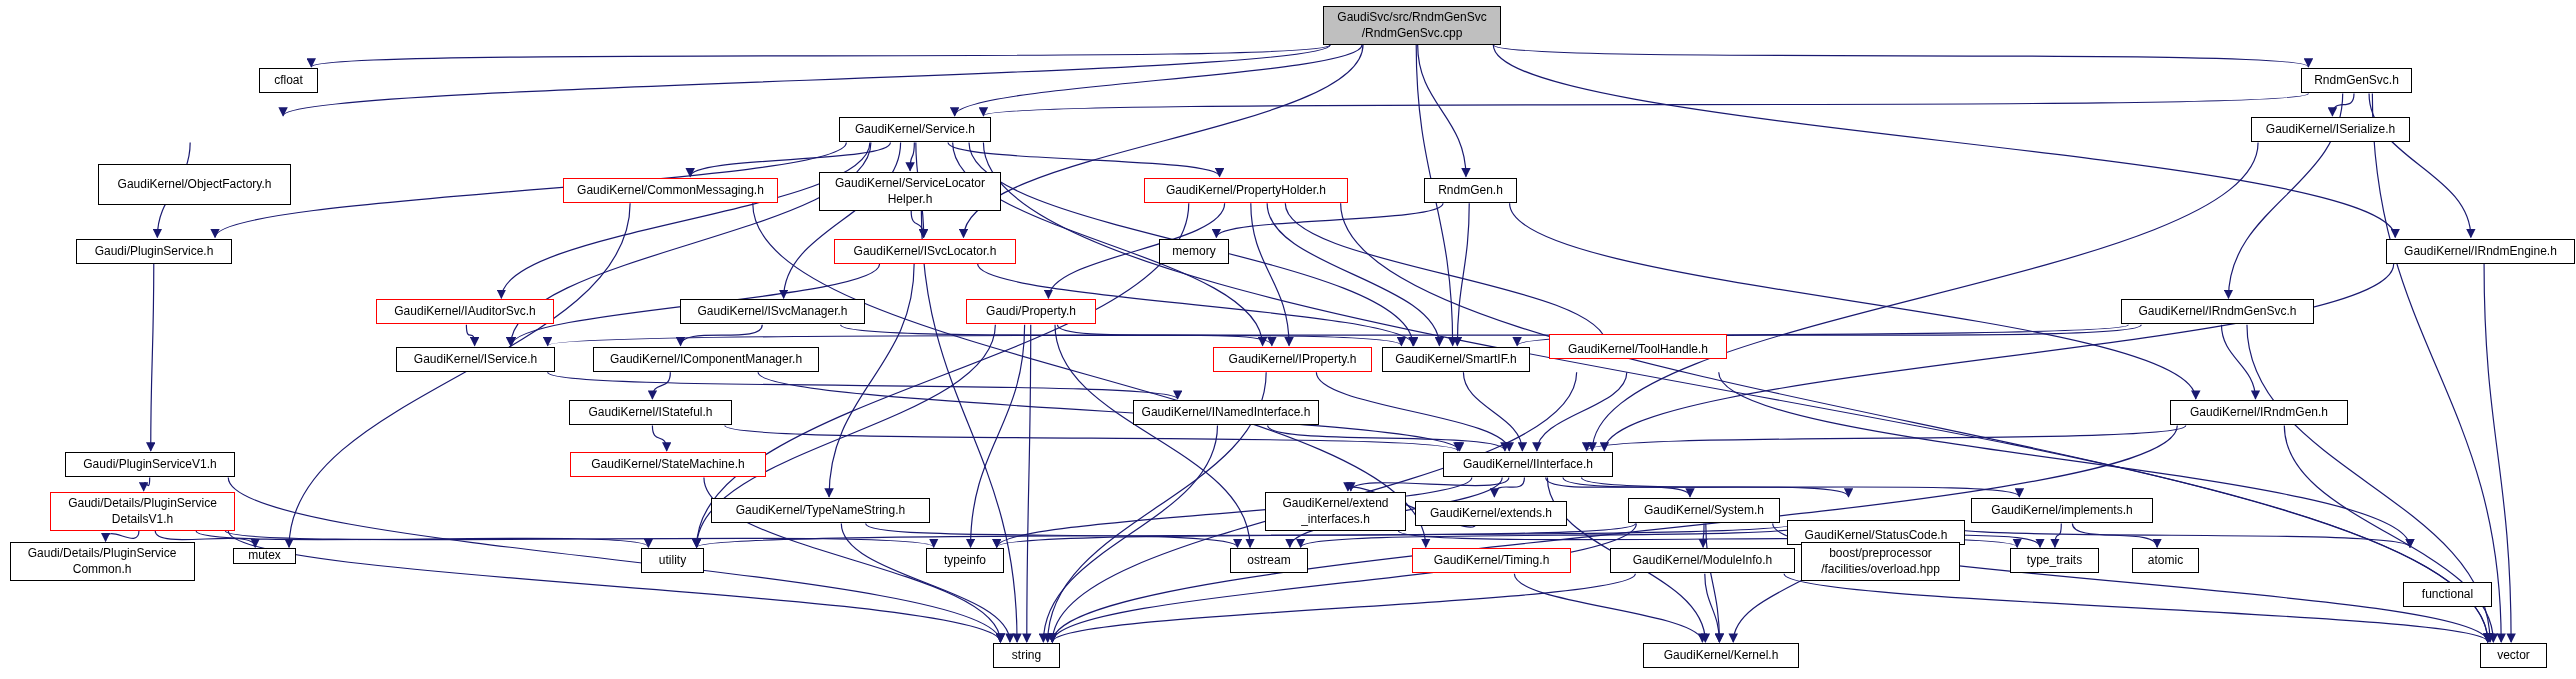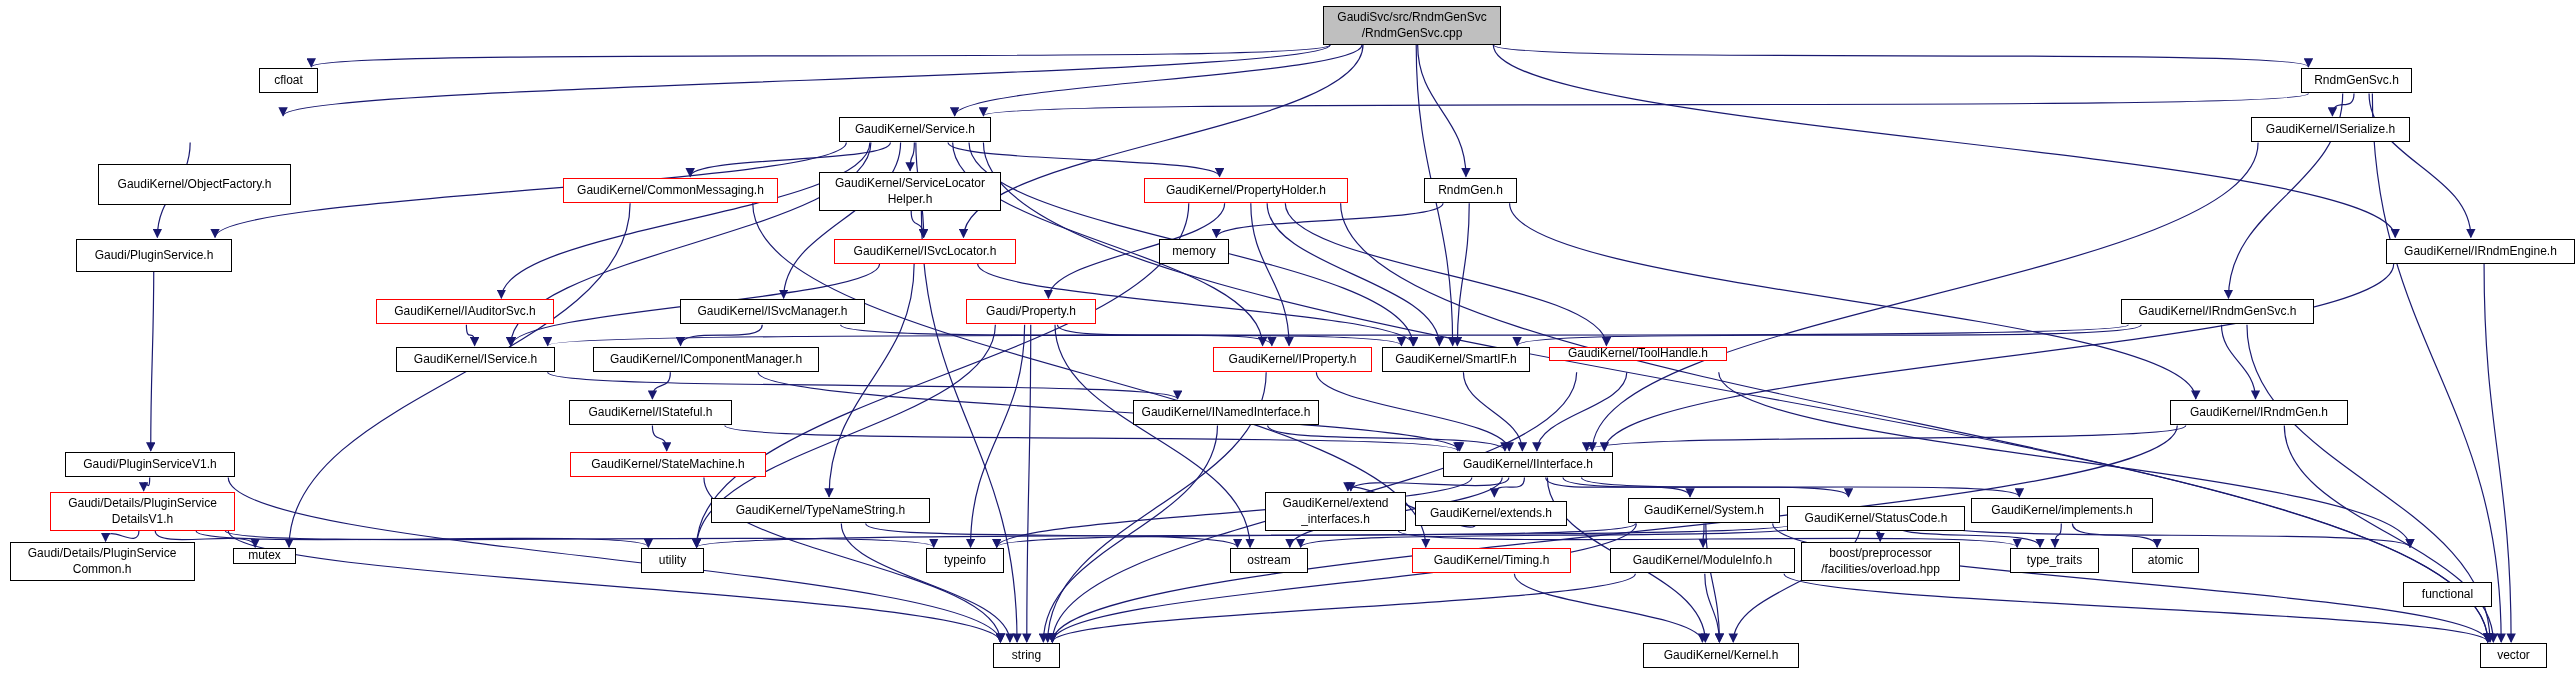--- a/index.html
+++ b/index.html
@@ -195,21 +195,21 @@
       <div class="node clickable" style="left: 819px; top: 172px; width: 182px; height: 39px;">
         <span>GaudiKernel/ServiceLocator</span>
         <span>Helper.h</span>
       </div>
       <div class="node red clickable" style="left: 1144px; top: 178px; width: 204px; height: 25px;">
         <span>GaudiKernel/PropertyHolder.h</span>
       </div>
       <div class="node clickable" style="left: 1424px; top: 178px; width: 93px; height: 25px;">
         <span>RndmGen.h</span>
       </div>
-      <div class="node clickable" style="left: 76px; top: 239px; width: 156px; height: 33px;">
+      <div class="node clickable" style="left: 76px; top: 239px; width: 156px; height: 25px;">
         <span>Gaudi/PluginService.h</span>
       </div>
       <div class="node red clickable" style="left: 834px; top: 239px; width: 182px; height: 25px;">
         <span>GaudiKernel/ISvcLocator.h</span>
       </div>
       <div class="node" style="left: 1159px; top: 239px; width: 70px; height: 25px;">
         <span>memory</span>
       </div>
       <div class="node clickable" style="left: 2386px; top: 239px; width: 189px; height: 25px;">
         <span>GaudiKernel/IRndmEngine.h</span>
@@ -231,21 +231,21 @@
       </div>
       <div class="node clickable" style="left: 560px; top: 347px; width: 226px; height: 25px; margin-left: 33px;">
         <span>GaudiKernel/IComponentManager.h</span>
       </div>
       <div class="node red clickable" style="left: 1213px; top: 347px; width: 159px; height: 25px;">
         <span>GaudiKernel/IProperty.h</span>
       </div>
       <div class="node clickable" style="left: 1382px; top: 347px; width: 148px; height: 25px;">
         <span>GaudiKernel/SmartIF.h</span>
       </div>
-      <div class="node red clickable" style="left: 1549px; top: 347px; width: 178px; height: 14px;">
+      <div class="node red clickable" style="left: 1549px; top: 334px; width: 178px; height: 25px; justify-content: flex-end;">
         <span>GaudiKernel/ToolHandle.h</span>
       </div>
       <div class="node clickable" style="left: 569px; top: 400px; width: 163px; height: 25px;">
         <span>GaudiKernel/IStateful.h</span>
       </div>
       <div class="node clickable" style="left: 1133px; top: 400px; width: 186px; height: 25px;">
         <span>GaudiKernel/INamedInterface.h</span>
       </div>
       <div class="node clickable" style="left: 2170px; top: 400px; width: 178px; height: 25px;">
         <span>GaudiKernel/IRndmGen.h</span>
@@ -269,21 +269,21 @@
       <div class="node clickable" style="left: 1265px; top: 492px; width: 141px; height: 39px;">
         <span>GaudiKernel/extend</span>
         <span>_interfaces.h</span>
       </div>
       <div class="node clickable" style="left: 1415px; top: 501px; width: 152px; height: 25px;">
         <span>GaudiKernel/extends.h</span>
       </div>
       <div class="node clickable" style="left: 1628px; top: 498px; width: 152px; height: 25px;">
         <span>GaudiKernel/System.h</span>
       </div>
-      <div class="node clickable" style="left: 1787px; top: 506px; width: 178px; height: 25px;">
+      <div class="node clickable" style="left: 1787px; top: 520px; width: 178px; height: 25px; justify-content: flex-end;">
         <span>GaudiKernel/StatusCode.h</span>
       </div>
       <div class="node clickable" style="left: 1971px; top: 498px; width: 182px; height: 25px;">
         <span>GaudiKernel/implements.h</span>
       </div>
       <div class="node clickable" style="left: 9.6px; top: 542px; width: 185px; height: 39px;">
         <span>Gaudi/Details/PluginService</span>
         <span>Common.h</span>
       </div>
       <div class="node" style="left: 233px; top: 548px; width: 63px; height: 16px;">

